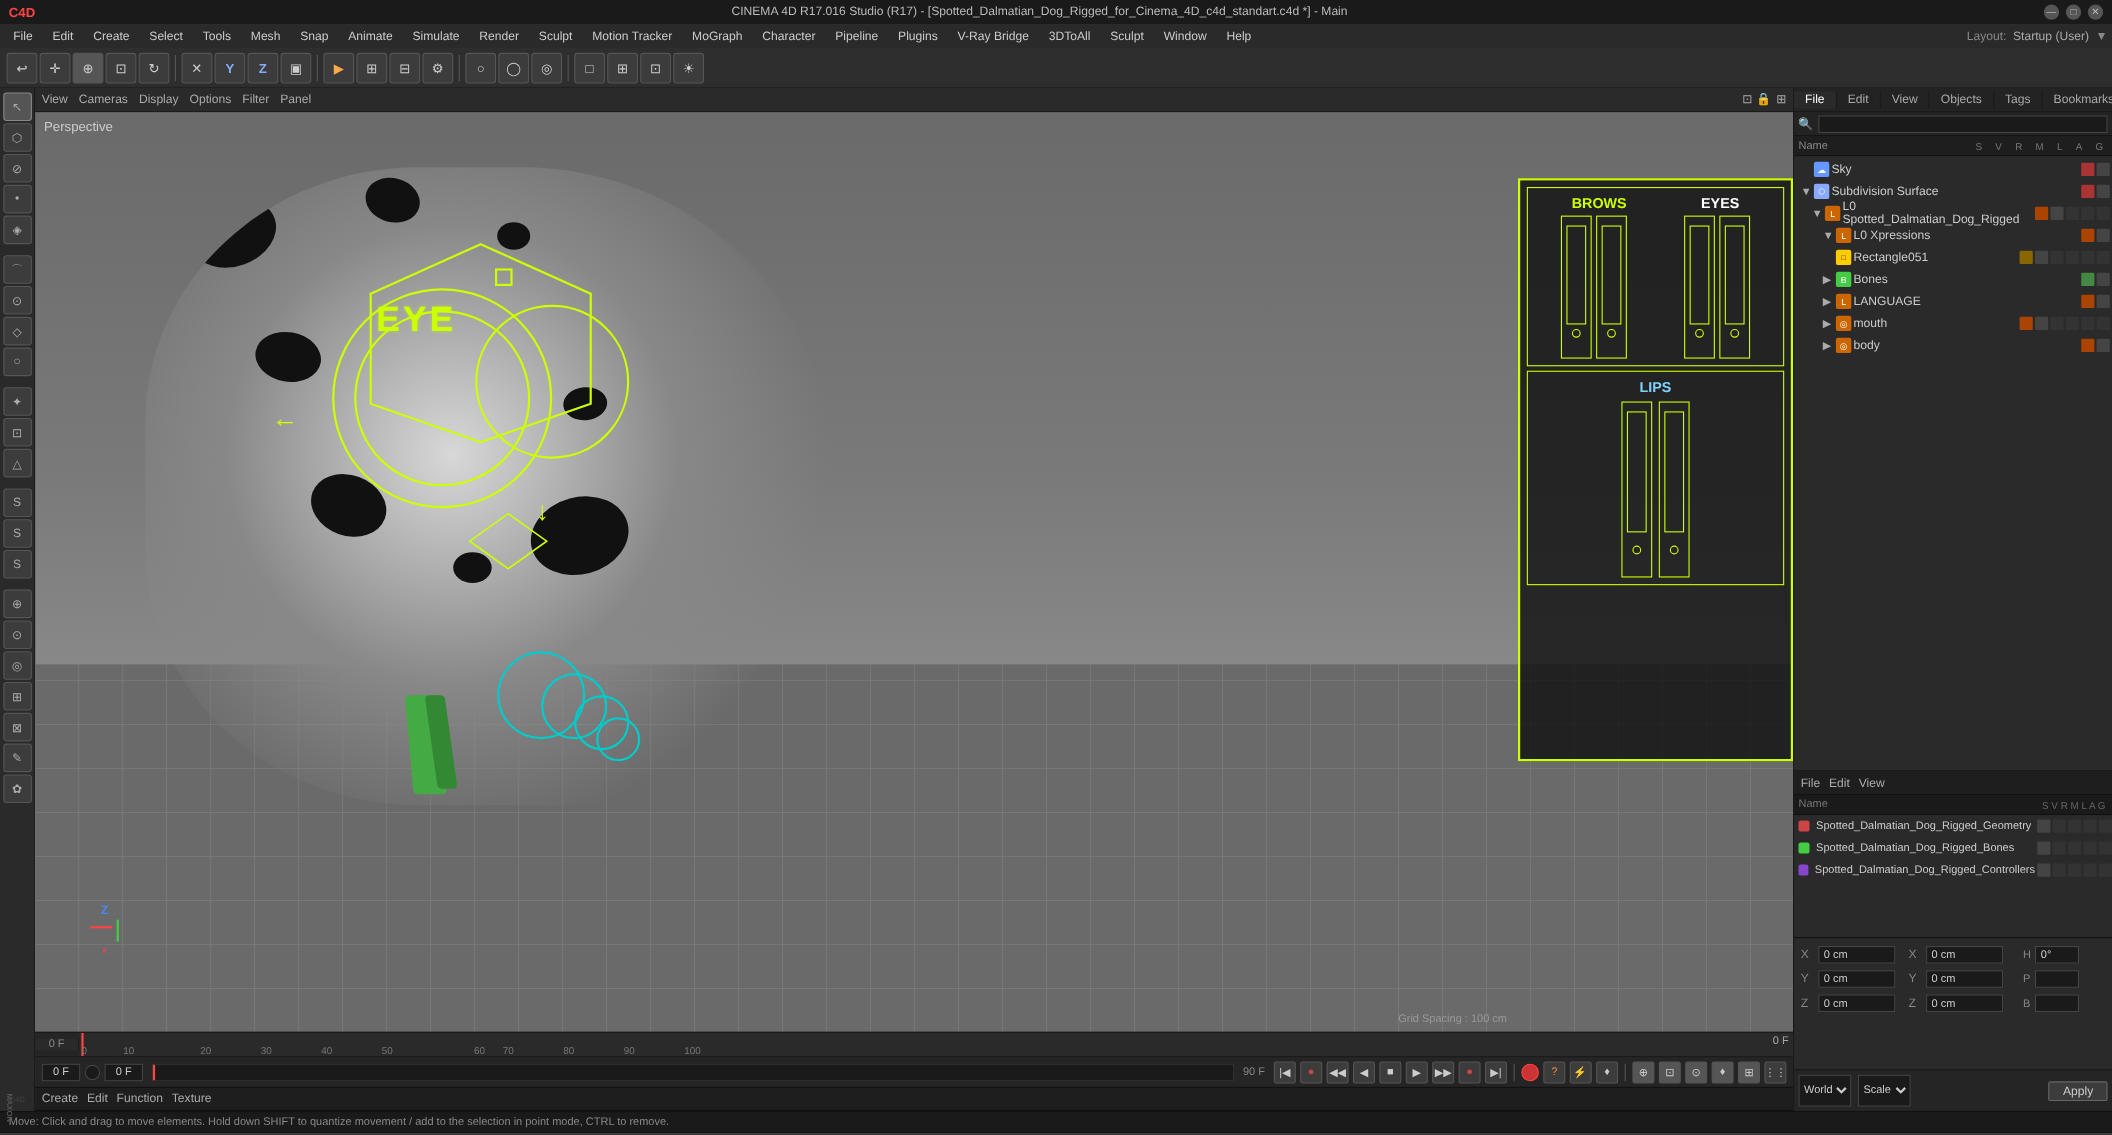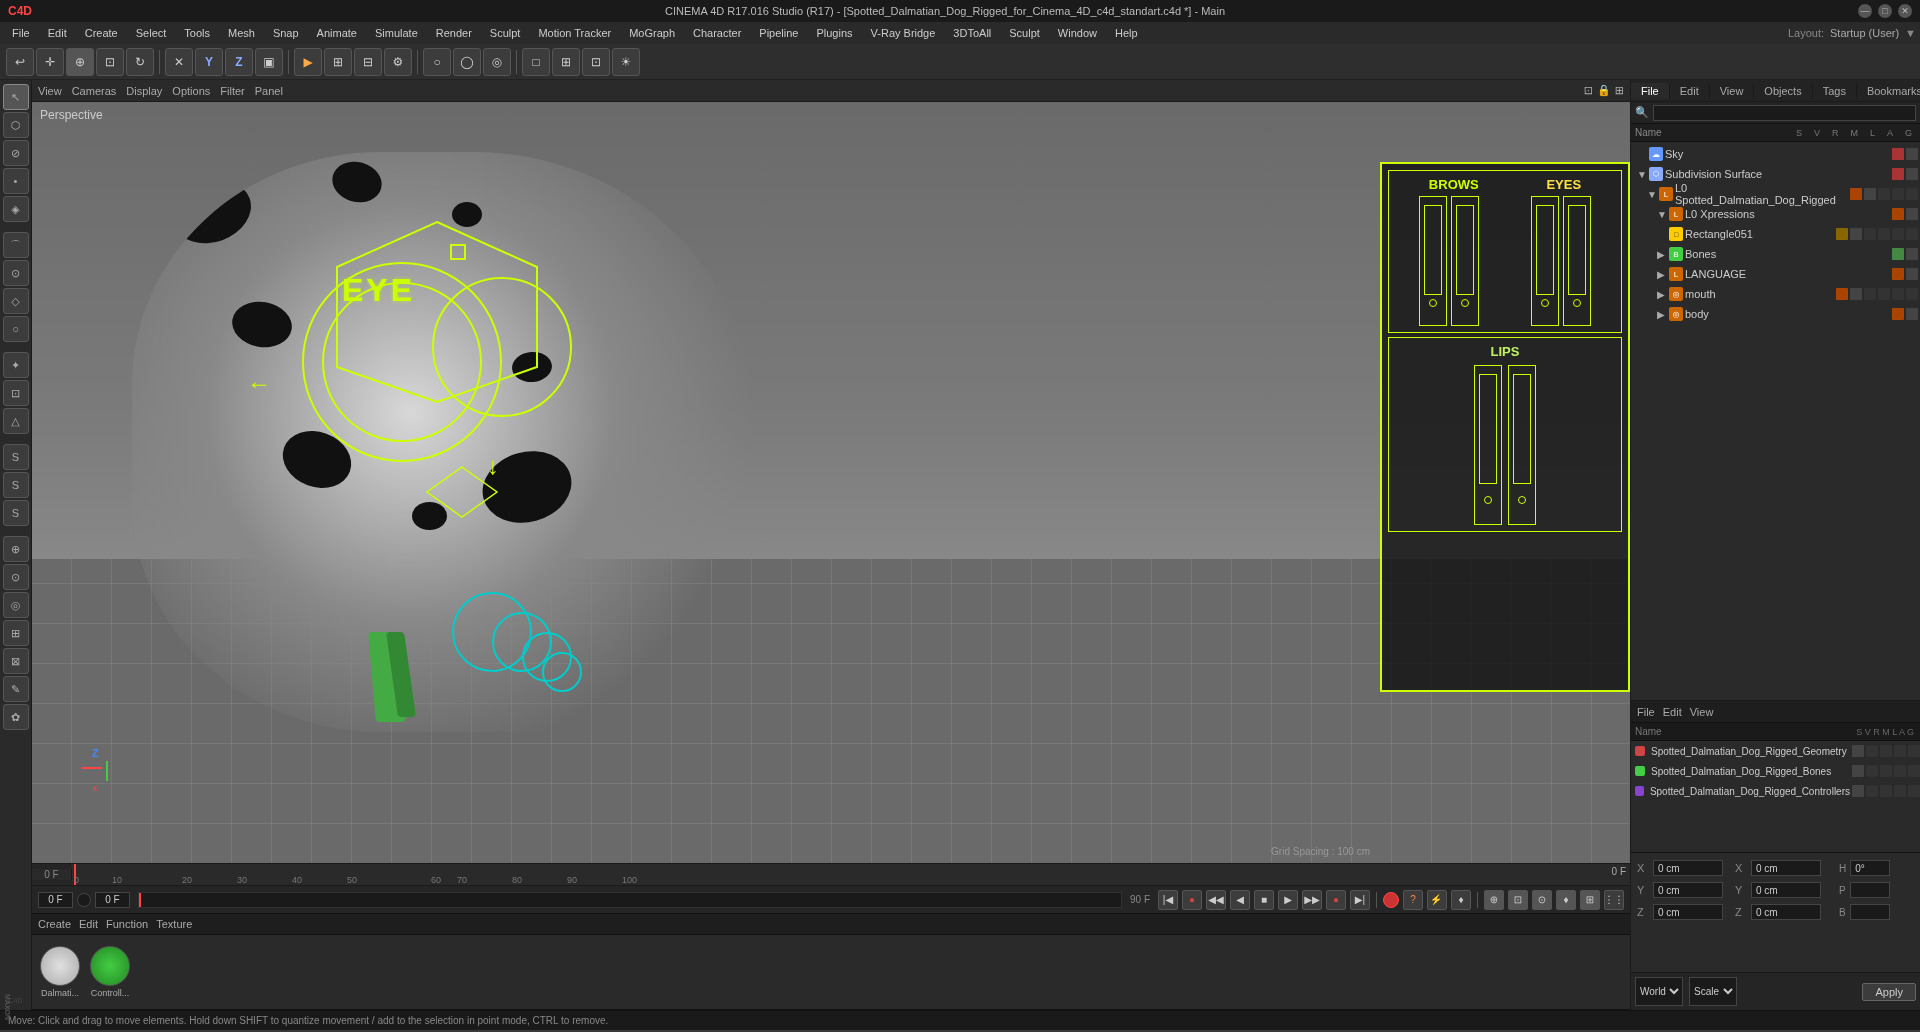--- a/index.html
+++ b/index.html
@@ -420,21 +420,21 @@
         <div style="position:absolute;left:360px;top:530px;width:18px;height:85px;background:#338833;border-radius:4px;transform:skewX(8deg);"></div>
       </div>
 
       <div id="eye-label" style="position:absolute;left:310px;top:170px;color:#ccff00;font-size:32px;font-weight:bold;font-family:Arial Black,sans-serif;letter-spacing:3px;text-shadow:0 0 4px rgba(204,255,0,0.5);">EYE</div>
 
       <div id="control-panel" style="position:absolute;right:0;top:60px;width:250px;height:530px;border:2px solid #ccff00;background:rgba(15,15,15,0.8);">
 
         <div style="border:1px solid #ccff00;margin:6px 6px 4px 6px;padding:6px;">
           <div style="display:flex;justify-content:space-around;margin-bottom:4px;">
             <span style="color:#ccff00;font-size:13px;font-weight:bold;">BROWS</span>
-            <span style="color:#fde047;font-size:13px;font-weight:bold;">EYES</span>
+            <span style="color:#ffffff;font-size:13px;font-weight:bold;">EYES</span>
           </div>
           <div style="display:flex;justify-content:space-around;gap:4px;">
 
             <div style="display:flex;gap:4px;">
               <div style="width:28px;height:130px;border:1px solid #ccff00;position:relative;">
                 <div style="width:18px;height:90px;border:1px solid #ccff00;position:absolute;left:4px;top:8px;"></div>
                 <div style="width:8px;height:8px;border:1px solid #ccff00;border-radius:50%;position:absolute;left:9px;bottom:18px;"></div>
               </div>
               <div style="width:28px;height:130px;border:1px solid #ccff00;position:relative;">
                 <div style="width:18px;height:90px;border:1px solid #ccff00;position:absolute;left:4px;top:8px;"></div>
@@ -450,21 +450,21 @@
               <div style="width:28px;height:130px;border:1px solid #ccff00;position:relative;">
                 <div style="width:18px;height:90px;border:1px solid #ccff00;position:absolute;left:4px;top:8px;"></div>
                 <div style="width:8px;height:8px;border:1px solid #ccff00;border-radius:50%;position:absolute;left:9px;bottom:18px;"></div>
               </div>
             </div>
           </div>
         </div>
 
         <div style="border:1px solid #ccff00;margin:4px 6px;padding:6px;">
           <div style="text-align:center;margin-bottom:6px;">
-            <span style="color:#bef264;font-size:13px;font-weight:bold;">LIPS</span>
+            <span style="color:#7dd3fc;font-size:13px;font-weight:bold;">LIPS</span>
           </div>
           <div style="display:flex;justify-content:center;gap:6px;">
             <div style="width:28px;height:160px;border:1px solid #ccff00;position:relative;">
               <div style="width:18px;height:110px;border:1px solid #ccff00;position:absolute;left:4px;top:8px;"></div>
               <div style="width:8px;height:8px;border:1px solid #ccff00;border-radius:50%;position:absolute;left:9px;bottom:20px;"></div>
             </div>
             <div style="width:28px;height:160px;border:1px solid #ccff00;position:relative;">
               <div style="width:18px;height:110px;border:1px solid #ccff00;position:absolute;left:4px;top:8px;"></div>
               <div style="width:8px;height:8px;border:1px solid #ccff00;border-radius:50%;position:absolute;left:9px;bottom:20px;"></div>
             </div>
@@ -530,30 +530,20 @@
       <div class="pb-btn">⋮⋮</div>
     </div>
 
     <div id="mat-list-header" style="height:22px;background:#1e1e1e;display:flex;align-items:center;padding:0 6px;gap:8px;border-top:1px solid #111;border-bottom:1px solid #111;">
       <span class="mlh-btn">Create</span>
       <span class="mlh-btn">Edit</span>
       <span class="mlh-btn">Function</span>
       <span class="mlh-btn">Texture</span>
     </div>
 
-    <div id="mat-list" style="height:75px;display:flex;align-items:center;padding:4px 8px;gap:10px;background:#2a2a2a;border-bottom:1px solid #111;">
-      <div class="mat-item">
-        <div class="mat-preview dalmatian"></div>
-        <span class="mat-label">Dalmati...</span>
-      </div>
-      <div class="mat-item">
-        <div class="mat-preview green"></div>
-        <span class="mat-label">Controll...</span>
-      </div>
-    </div>
 
   </div>
 
   <div id="right-panel">
 
     <div id="obj-tabs">
       <span class="obj-tab active">File</span>
       <span class="obj-tab">Edit</span>
       <span class="obj-tab">View</span>
       <span class="obj-tab">Objects</span>

